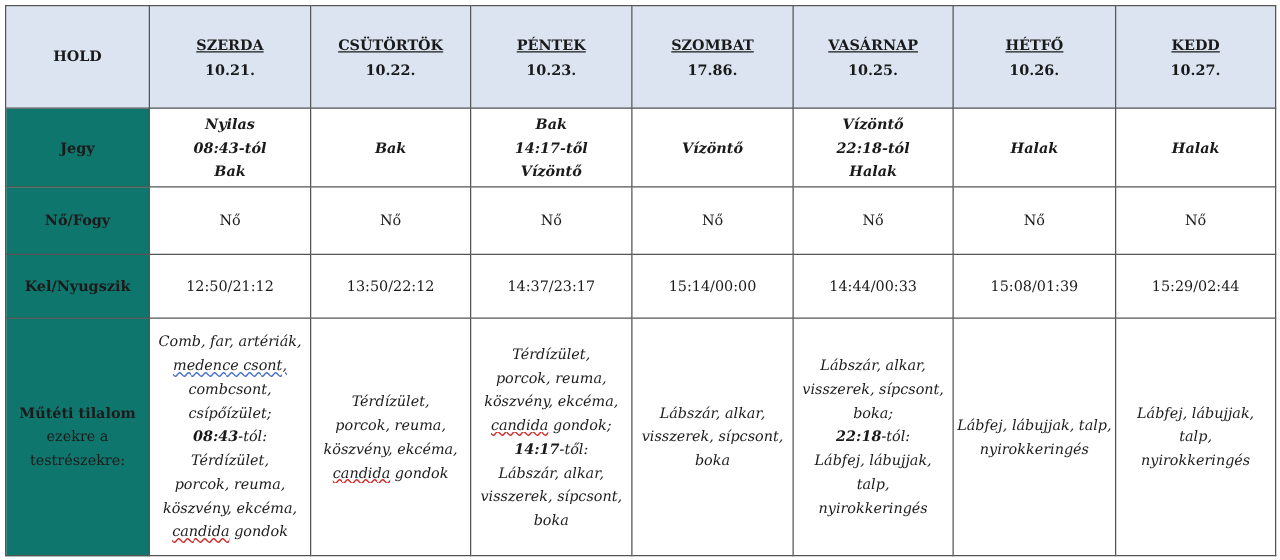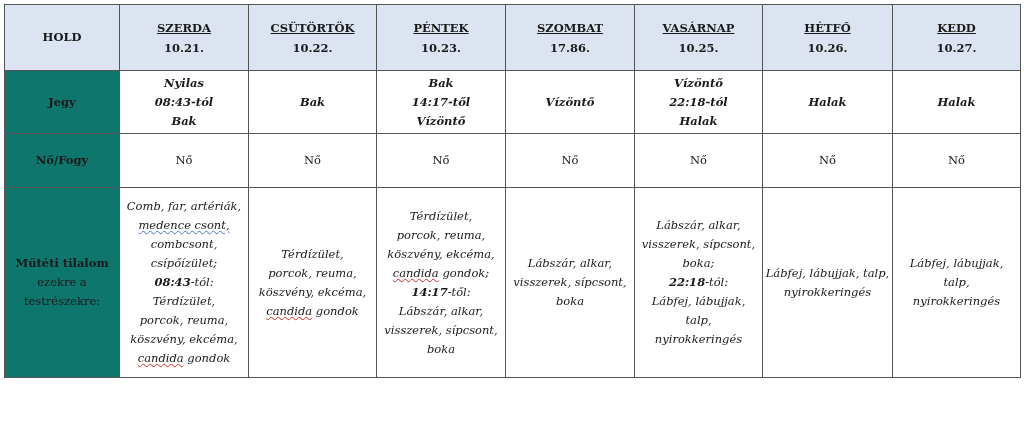--- a/index.html
+++ b/index.html
@@ -73,21 +73,21 @@
     <col style="width:115px">
     <col style="width:129px">
     <col style="width:128px">
     <col style="width:129px">
     <col style="width:129px">
     <col style="width:128px">
     <col style="width:130px">
     <col style="width:128px">
   </colgroup>
   <tbody>
-      <tr style="height:66px">
+      <tr style="height:82px">
     <td class="hdr"><span>HOLD</span></td>
     <td class="hdr">
           <span class="day">SZERDA</span>
           <span class="date">10.21.</span>
         </td>
     <td class="hdr">
           <span class="day">CSÜTÖRTÖK</span>
           <span class="date">10.22.</span>
         </td>
     <td class="hdr">
@@ -147,20 +147,30 @@
     <td class="rowlabel">Nő/Fogy</td>
     <td>Nő</td>
     <td>Nő</td>
     <td>Nő</td>
     <td>Nő</td>
     <td>Nő</td>
     <td>Nő</td>
     <td>Nő</td>
   </tr>
 
+  <tr style="height:51px">
+    <td class="rowlabel">Kel/Nyugszik</td>
+    <td class="kel">12:50/21:12</td>
+    <td class="kel">13:50/22:12</td>
+    <td class="kel">14:37/23:17</td>
+    <td class="kel">15:14/00:00</td>
+    <td class="kel">14:44/00:33</td>
+    <td class="kel">15:08/01:39</td>
+    <td class="kel">15:29/02:44</td>
+  </tr>
 
   <tr style="height:190px">
     <td class="rowlabel">
       <span class="lbl-bold">Műtéti tilalom</span>
       <span class="lbl-reg">ezekre a</span>
       <span class="lbl-reg">testrészekre:</span>
     </td>
 
     <td>
       <span class="line">Comb, far, artériák,</span>

